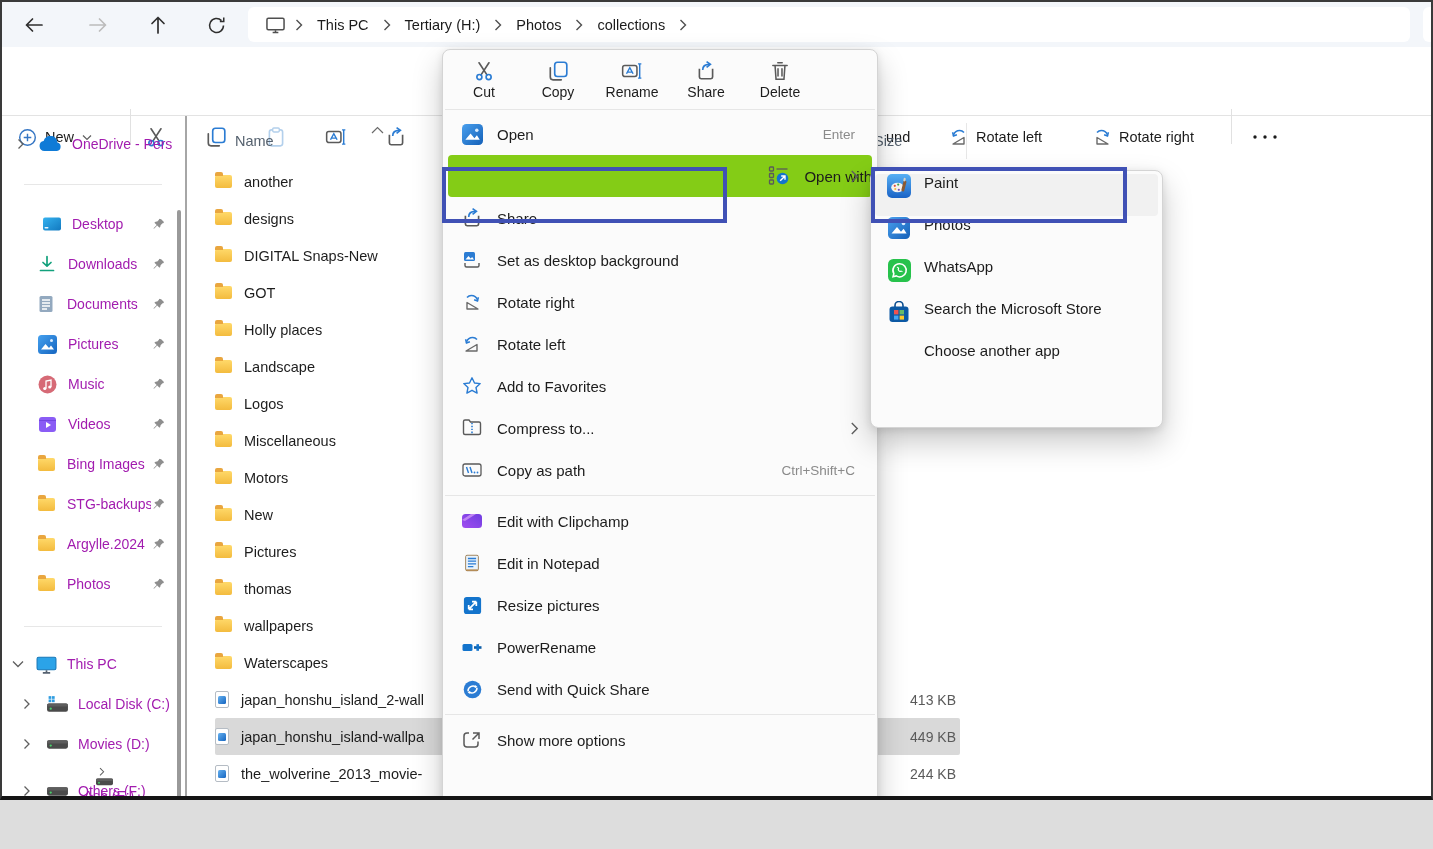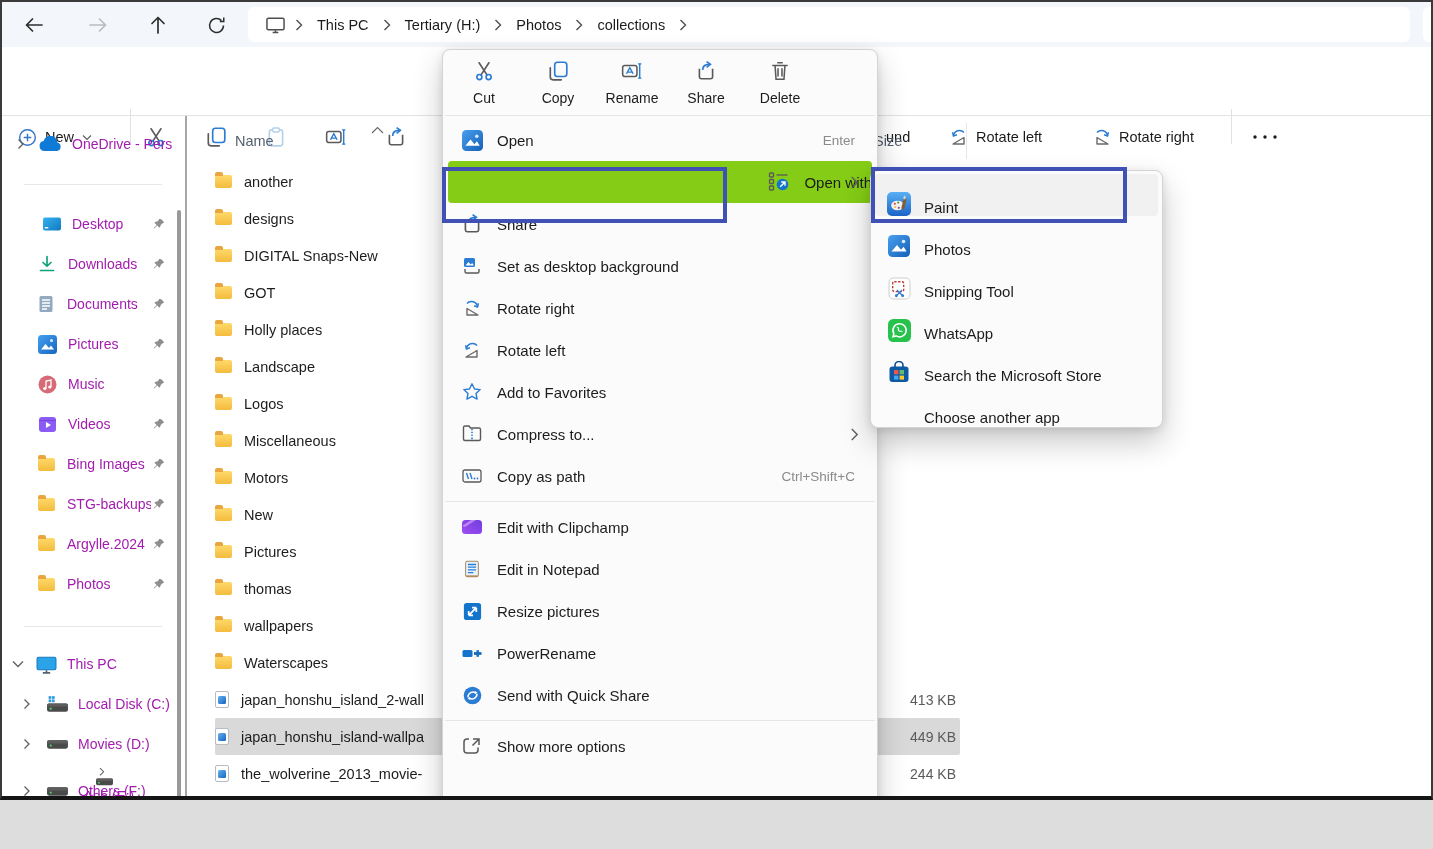--- a/index.html
+++ b/index.html
@@ -32,32 +32,32 @@
   .frow.sel{background:#d9d9d9;border-radius:2px;}
   .fsize{margin-left:auto;color:#5a5a5a;font-size:14px;padding-right:4px;}
   .folder-ic{width:17px;height:13px;background:linear-gradient(180deg,#ffd96a,#f3bb3e);border-radius:2px;position:relative;margin-right:12px;flex:0 0 auto;}
   .folder-ic::before{content:"";position:absolute;top:-3px;left:0;width:8px;height:4px;background:#e9a63f;border-radius:2px 2px 0 0;}
   .imgfile-ic{width:14px;height:17px;background:#fff;border:1px solid #b5bcc4;border-radius:2px;position:relative;margin-right:12px;flex:0 0 auto;box-sizing:border-box;}
   .imgfile-ic::after{content:"";position:absolute;left:2px;top:4px;width:8px;height:8px;border-radius:1.5px;background:linear-gradient(135deg,#66b1f0,#1565c0);}
   
   #ctxmenu{left:440px;top:47px;width:436px;height:778px;background:#fbfbfb;border:1px solid #d4d4d4;border-radius:8px;
     box-shadow:0 14px 30px rgba(0,0,0,.22),0 2px 8px rgba(0,0,0,.10);z-index:10;box-sizing:border-box;}
   .qrow{display:flex;padding:10px 10px 6px 8px;gap:8px;}
-  .qbtn{width:66px;display:flex;flex-direction:column;align-items:center;gap:8px;font-size:14px;color:#1c1c1c;}
+  .qbtn{width:66px;display:flex;flex-direction:column;align-items:center;gap:2px;font-size:14px;color:#1c1c1c;}
   .msep{height:1px;background:#e6e6e6;margin:3px 2px;}
   .menu-item{height:42px;display:flex;align-items:center;padding-left:18px;position:relative;font-size:15px;color:#1c1c1c;}
   .mi-ic{width:22px;height:22px;margin-right:14px;display:flex;align-items:center;justify-content:center;flex:0 0 auto;}
   .mi-short{position:absolute;right:22px;font-size:13.5px;color:#8a8a8a;}
   .mi-chev{position:absolute;right:18px;display:flex;}
   .menu-item.hl{background:#84cc16;border-radius:4px;margin:0 5px;padding-left:13px;justify-content:flex-end;}
   .menu-item.hl .mi-chev{right:13px;}
   
   #submenu{left:868px;top:168px;width:293px;height:258px;background:#fbfbfb;border:1px solid #d4d4d4;border-radius:8px;
     box-shadow:0 14px 30px rgba(0,0,0,.22),0 2px 8px rgba(0,0,0,.10);z-index:20;box-sizing:border-box;padding-top:3px;}
-  .sm-item{height:42px;display:flex;align-items:flex-end;padding-left:16px;font-size:15px;color:#1c1c1c;}
+  .sm-item{height:42px;display:flex;align-items:flex-start;padding-left:16px;font-size:15px;color:#1c1c1c;}
   .sm-ic{width:24px;height:24px;margin-right:13px;display:flex;align-items:center;justify-content:center;flex:0 0 auto;}
   .sm-item.hl{background:#f1f1f1;border-radius:4px;margin:0 4px;padding-left:12px;}
   .sm-item.noicon{padding-left:53px;}
   
   .annot{position:absolute;border:4px solid #4051b5;z-index:30;pointer-events:none;}
 </style>
 </head>
 <body>
 
 <div id="screen">
@@ -745,32 +745,20 @@
             <rect width="22" height="22" rx="4.5" fill="url(#g2)"></rect>
             <path d="M3.5 16.5l5.5-6.5 4 4.8 2.6-3 3 4.7z" fill="#fff"></path>
             <circle cx="15.5" cy="6.5" r="1.8" fill="#d9ecff"></circle>
           </svg>
         </span>
       <span>Photos</span>
     </div>
     <div class="sm-item">
       <span class="sm-ic">
           <svg width="23" height="23" viewBox="0 0 22 22">
-            <rect x="1" y="1" width="20" height="20" rx="4" fill="#fff" stroke="#d0d0d0"></rect>
-            <rect x="4.5" y="4.5" width="10.5" height="9.5" rx="1.5" fill="none" stroke="#c0392b" stroke-width="1.3" stroke-dasharray="2.2 1.5"></rect>
-            <path d="M8.5 12.5l5 5M13.5 12.5l-5 5" stroke="#2b7cd3" stroke-width="1.2"></path>
-            <circle cx="8" cy="18" r="1.4" fill="#2b7cd3"></circle>
-            <circle cx="14" cy="18" r="1.4" fill="#2b7cd3"></circle>
-          </svg>
-        </span>
-      <span>Snipping Tool</span>
-    </div>
-    <div class="sm-item">
-      <span class="sm-ic">
-          <svg width="23" height="23" viewBox="0 0 22 22">
             <rect width="22" height="22" rx="5" fill="#27c24c"></rect>
             <path d="M11 4.5a6.3 6.3 0 00-5.4 9.5L4.8 17l3.1-.8A6.3 6.3 0 1011 4.5z" fill="none" stroke="#fff" stroke-width="1.5"></path>
             <path d="M8.8 8.3c.2-.5.5-.5.8-.1l.5.9c.1.3 0 .5-.2.7-.2.2-.2.4 0 .7.3.5.9 1.1 1.5 1.4.3.1.5.1.7-.1.2-.3.4-.4.7-.2l1 .6" fill="none" stroke="#fff" stroke-width="1.1"></path>
           </svg>
         </span>
       <span>WhatsApp</span>
     </div>
     <div class="sm-item">
       <span class="sm-ic">
           <svg width="22" height="22" viewBox="0 0 22 22">

